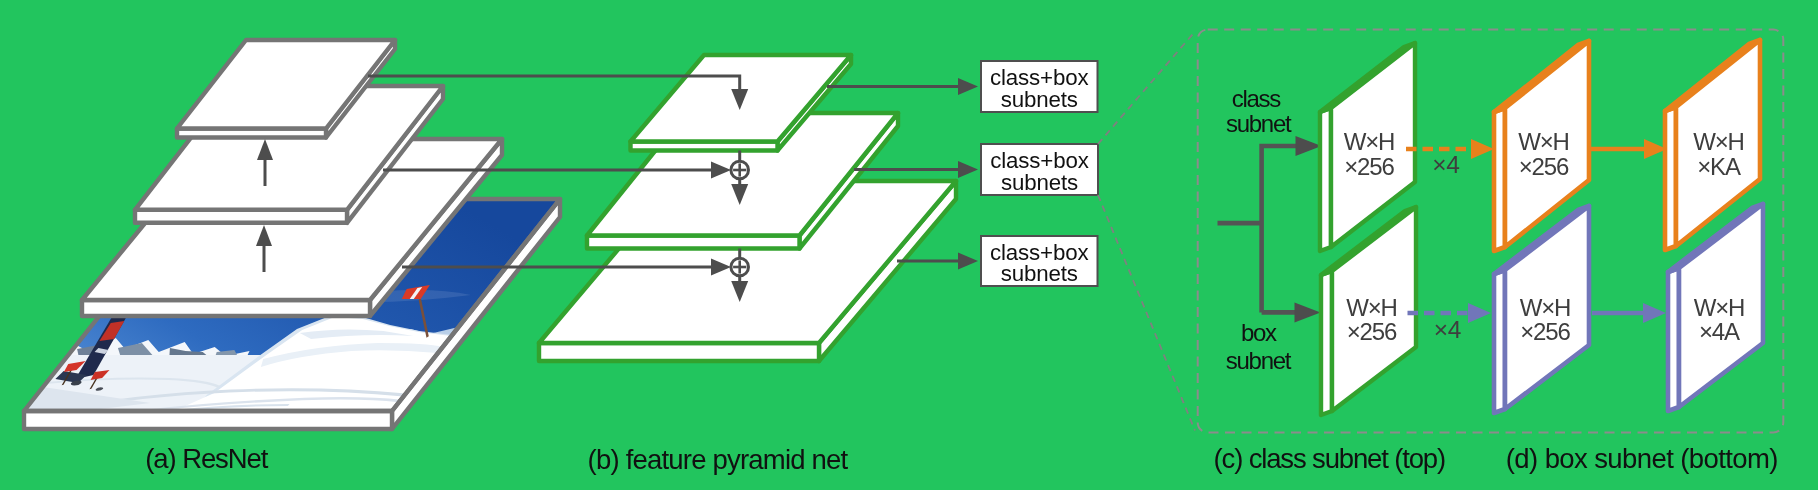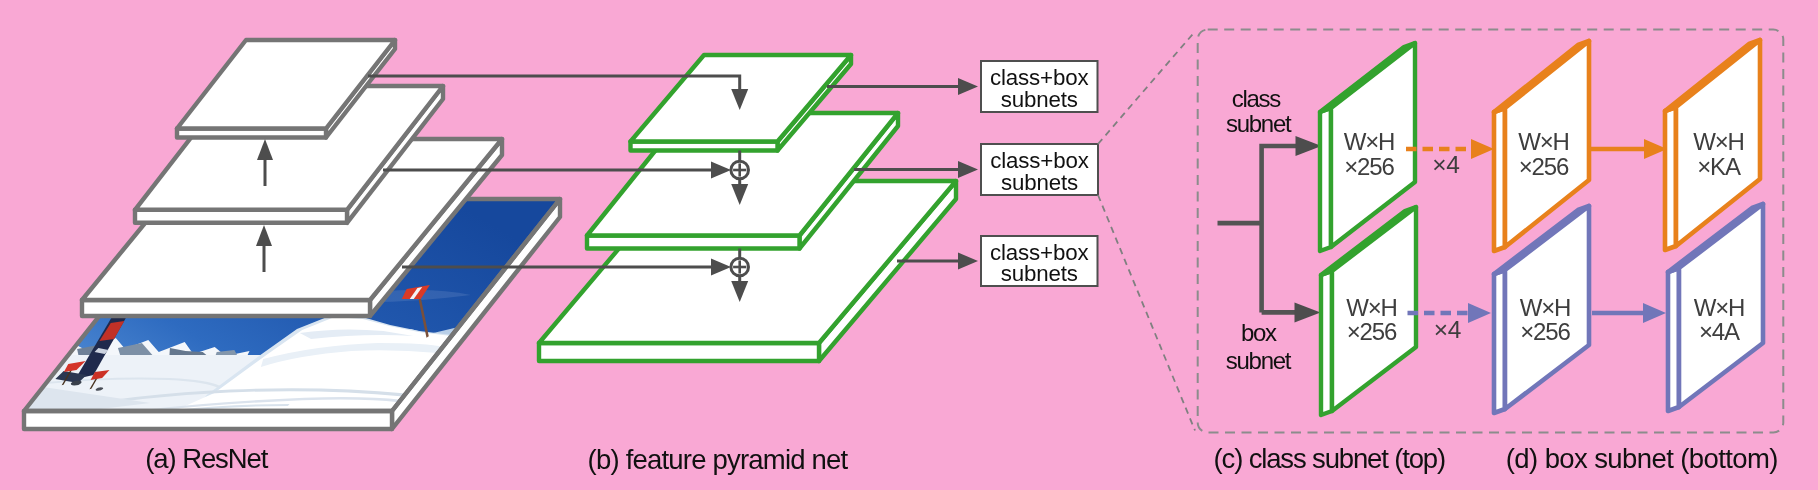--- a/index.html
+++ b/index.html
@@ -1,16 +1,16 @@
 <!DOCTYPE html>
 <html><head>
 <meta charset="utf-8">
 <style>
   html,body{margin:0;padding:0;background:#ffffff;}
-  .stage{position:relative;width:1818px;height:490px;background:#f9a8d4;overflow:hidden;}
+  .stage{position:relative;width:1818px;height:490px;background:#22c55e;overflow:hidden;}
   svg{display:block;}
   svg text{font-family:"Liberation Sans","DejaVu Sans",sans-serif;}
   .slab{fill:#ffffff;stroke:#757575;stroke-width:4.4;stroke-linejoin:round;}
   .gslab{fill:#ffffff;stroke:#33a22e;stroke-width:4.4;stroke-linejoin:round;}
   .oslab{fill:#ffffff;stroke:#e8811c;stroke-width:4.6;stroke-linejoin:round;}
   .bslab{fill:#ffffff;stroke:#7176b9;stroke-width:4.6;stroke-linejoin:round;}
   .dline{stroke:#4d4d4d;stroke-width:3;fill:none;}
   .bline{stroke:#545454;stroke-width:4.6;}
   .conn{stroke:#808080;stroke-width:1.8;stroke-dasharray:6.5 5;}
   .oarr{stroke:#e8811c;stroke-width:4.5;}

